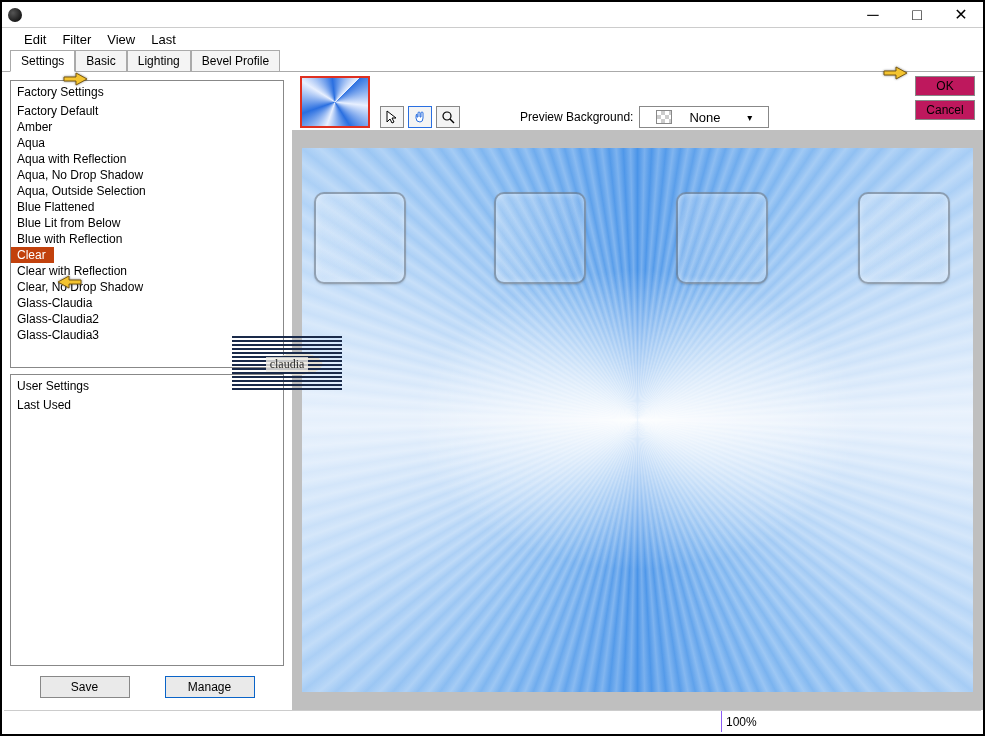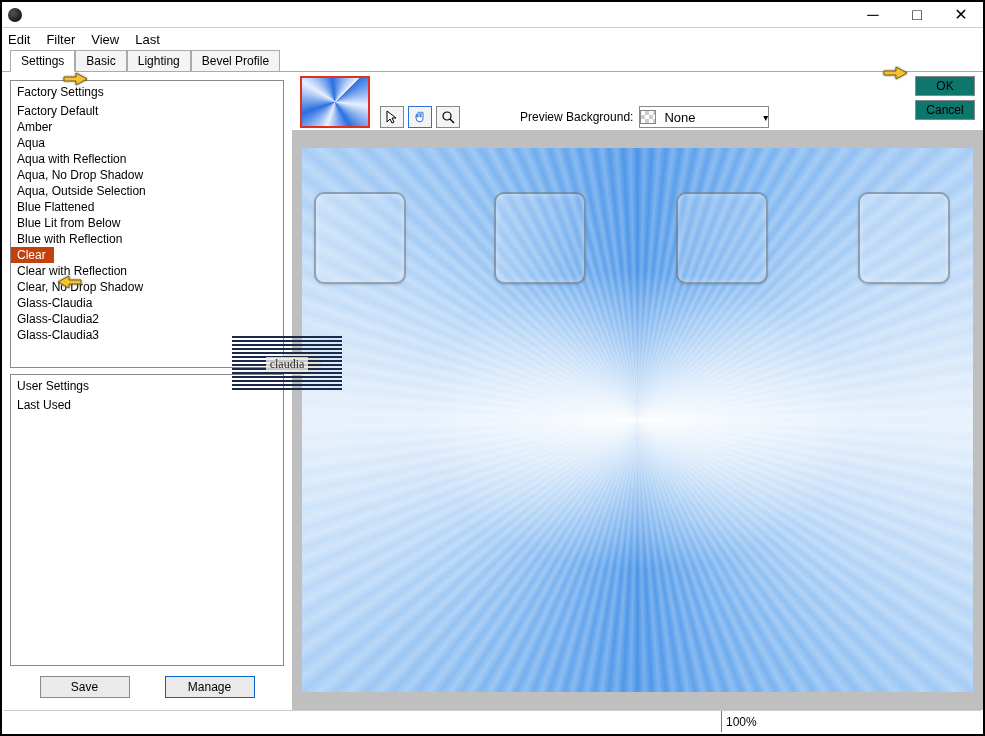--- a/index.html
+++ b/index.html
@@ -6,21 +6,21 @@
 body { background: #fff; width: 985px; height: 736px; overflow: hidden; position: relative; border: 2px solid #000; }
 
 
 .titlebar { height: 26px; background: #fff; display: flex; align-items: center; border-bottom: 1px solid #ccc; }
 .titlebar .app-icon { width: 14px; height: 14px; margin: 0 6px; background: radial-gradient(circle at 35% 35%, #555, #000); border-radius: 50%; }
 .titlebar .title { flex: 0 0 auto; color: #000; }
 .titlebar .spacer { flex: 1; }
 .winbtn { width: 44px; height: 26px; display: flex; align-items: center; justify-content: center; font-size: 16px; }
 
 
-.menubar { height: 22px; display: flex; align-items: center; padding: 0 6px; gap: 16px; }
+.menubar { height: 22px; display: flex; align-items: center; padding: 0 22px; gap: 16px; }
 .menubar span { color: #000; }
 
 
 .tabstrip { height: 22px; display: flex; align-items: flex-end; padding-left: 8px; gap: 0; border-bottom: 1px solid #aaa; }
 .tab { padding: 3px 10px; border: 1px solid #aaa; border-bottom: none; background: #f4f4f4; font-size: 12px; position: relative; }
 .tab.active { background: #fff; border-bottom: 1px solid #fff; top: 1px; z-index: 2; }
 
 
 .main { display: flex; height: calc(100% - 26px - 22px - 22px - 24px); }
 
@@ -47,26 +47,26 @@
 
 
 .toprow { height: 58px; display: flex; align-items: flex-start; padding: 4px 8px; gap: 10px; }
 .thumb { width: 70px; height: 52px; border: 2px solid #e03020; background: conic-gradient(from 45deg, #2a6fe0, #e8f0ff, #2a6fe0, #e8f0ff, #2a6fe0, #e8f0ff, #2a6fe0, #e8f0ff); }
 .toolicons { display: flex; gap: 4px; align-items: center; margin-top: 30px; }
 .toolicon { width: 24px; height: 22px; border: 1px solid #888; background: #f4f4f4; display: flex; align-items: center; justify-content: center; font-size: 13px; }
 .toolicon.hand { border-color: #2a6fe0; }
 
 .prevbg { display: flex; align-items: center; gap: 6px; margin-top: 30px; margin-left: 50px; }
 .prevbg label { font-size: 12px; }
-.select { width: 130px; height: 22px; border: 1px solid #888; background: #fff; display: flex; align-items: center; padding: 0 0; gap: 8px; }
+.select { width: 130px; height: 22px; border: 1px solid #888; background: #fff; display: flex; align-items: center; padding: 0 16px; gap: 17px; }
 .select .swatch { width: 16px; height: 14px; background: #fff; border: 1px solid #888; background-image: linear-gradient(45deg,#ccc 25%,transparent 25%,transparent 75%,#ccc 75%),linear-gradient(45deg,#ccc 25%,transparent 25%,transparent 75%,#ccc 75%); background-size: 8px 8px; background-position: 0 0, 4px 4px; }
 .select .caret { margin-left: auto; font-size: 10px; }
 
 .okcancel { margin-left: auto; display: flex; flex-direction: column; gap: 4px; }
-.okbtn { width: 60px; height: 20px; border: 1px solid #888; background: #0f766e; text-align: center; line-height: 18px; font-size: 12px; }
+.okbtn { width: 60px; height: 20px; border: 1px solid #888; background: #be185d; text-align: center; line-height: 18px; font-size: 12px; }
 
 
 .canvaswrap { flex: 1; background: #bfbfbf; padding: 18px 10px; }
 .canvas { width: 100%; height: 100%; position: relative; overflow: hidden;
   background:
     radial-gradient(ellipse 60% 50% at 50% 50%, rgba(255,255,255,0.9) 0%, rgba(255,255,255,0) 55%),
     conic-gradient(from 0deg at 50% 50%,
       #4a94e8 0deg, #7fb6f0 30deg, #b7d6f7 60deg, #e6f0fc 90deg,
       #b7d6f7 120deg, #7fb6f0 150deg, #4a94e8 180deg,
       #7fb6f0 210deg, #b7d6f7 240deg, #e6f0fc 270deg,

